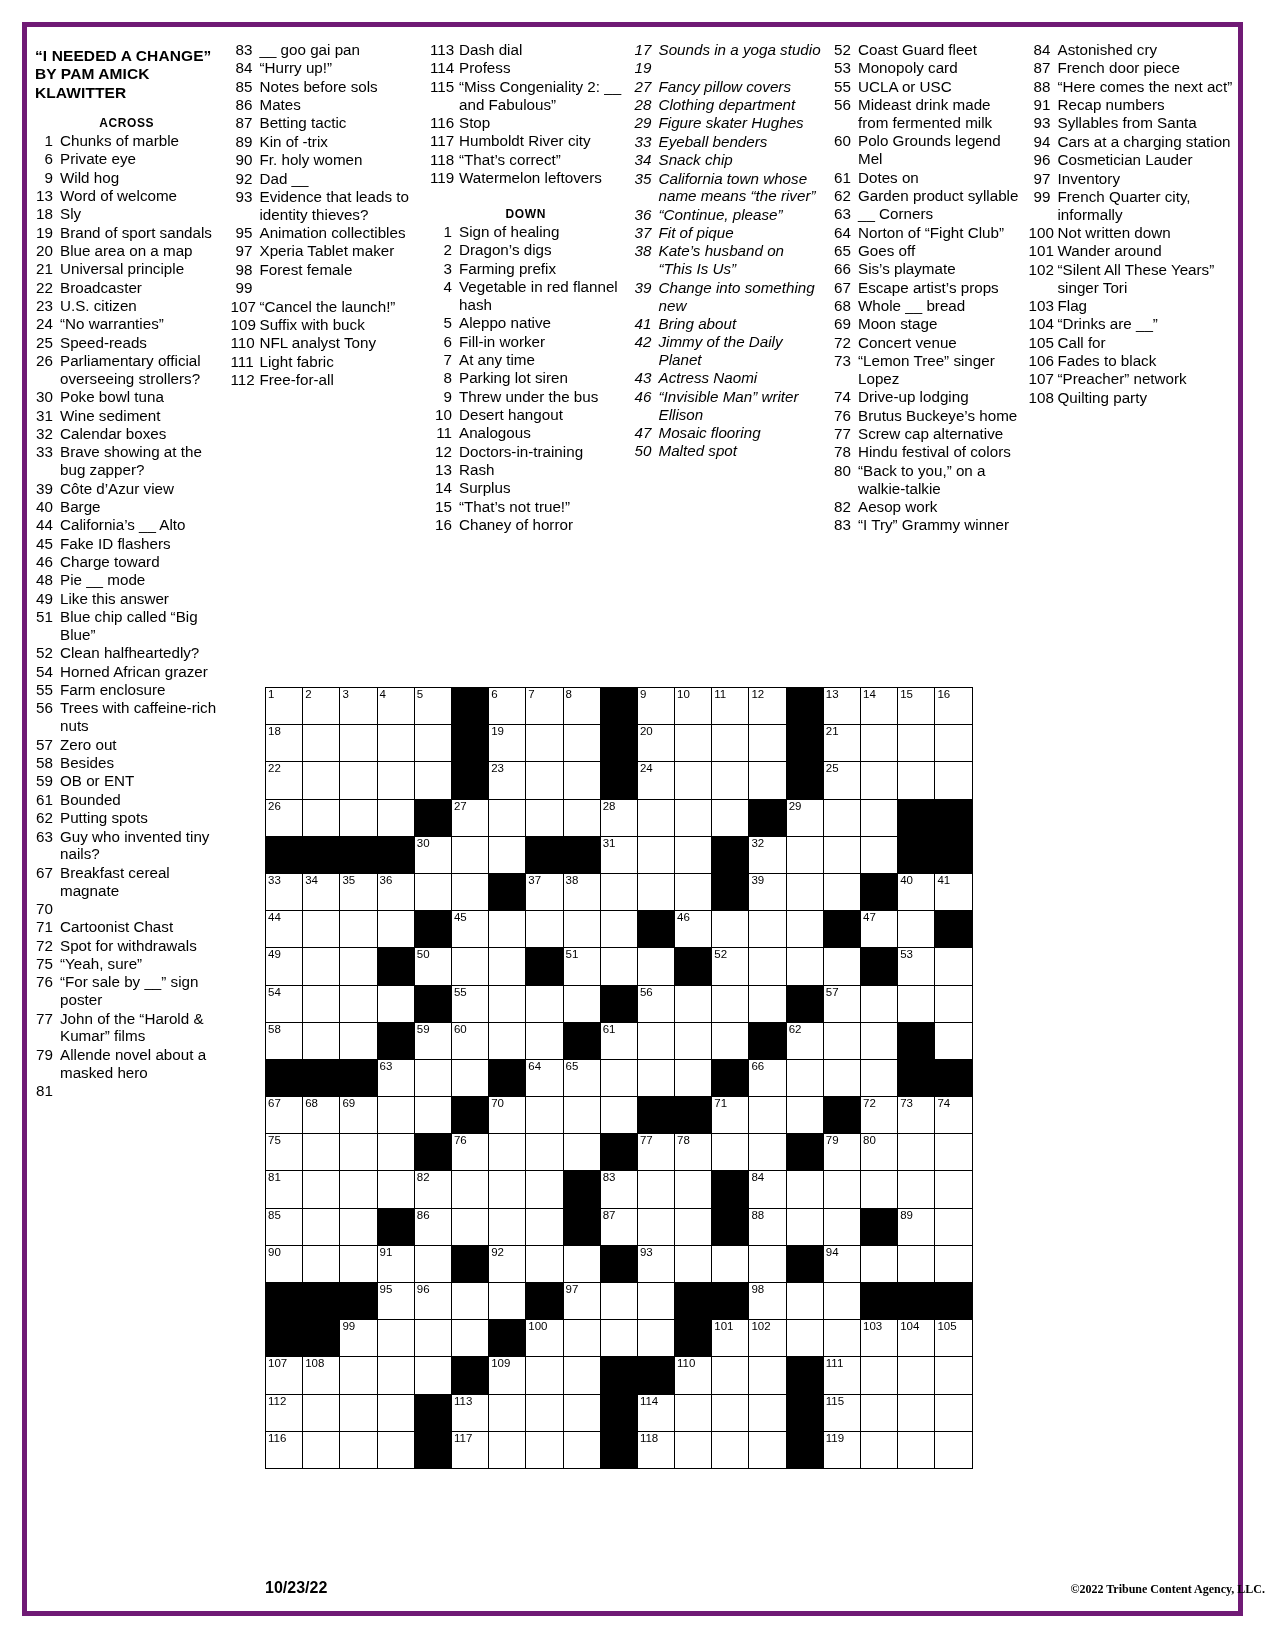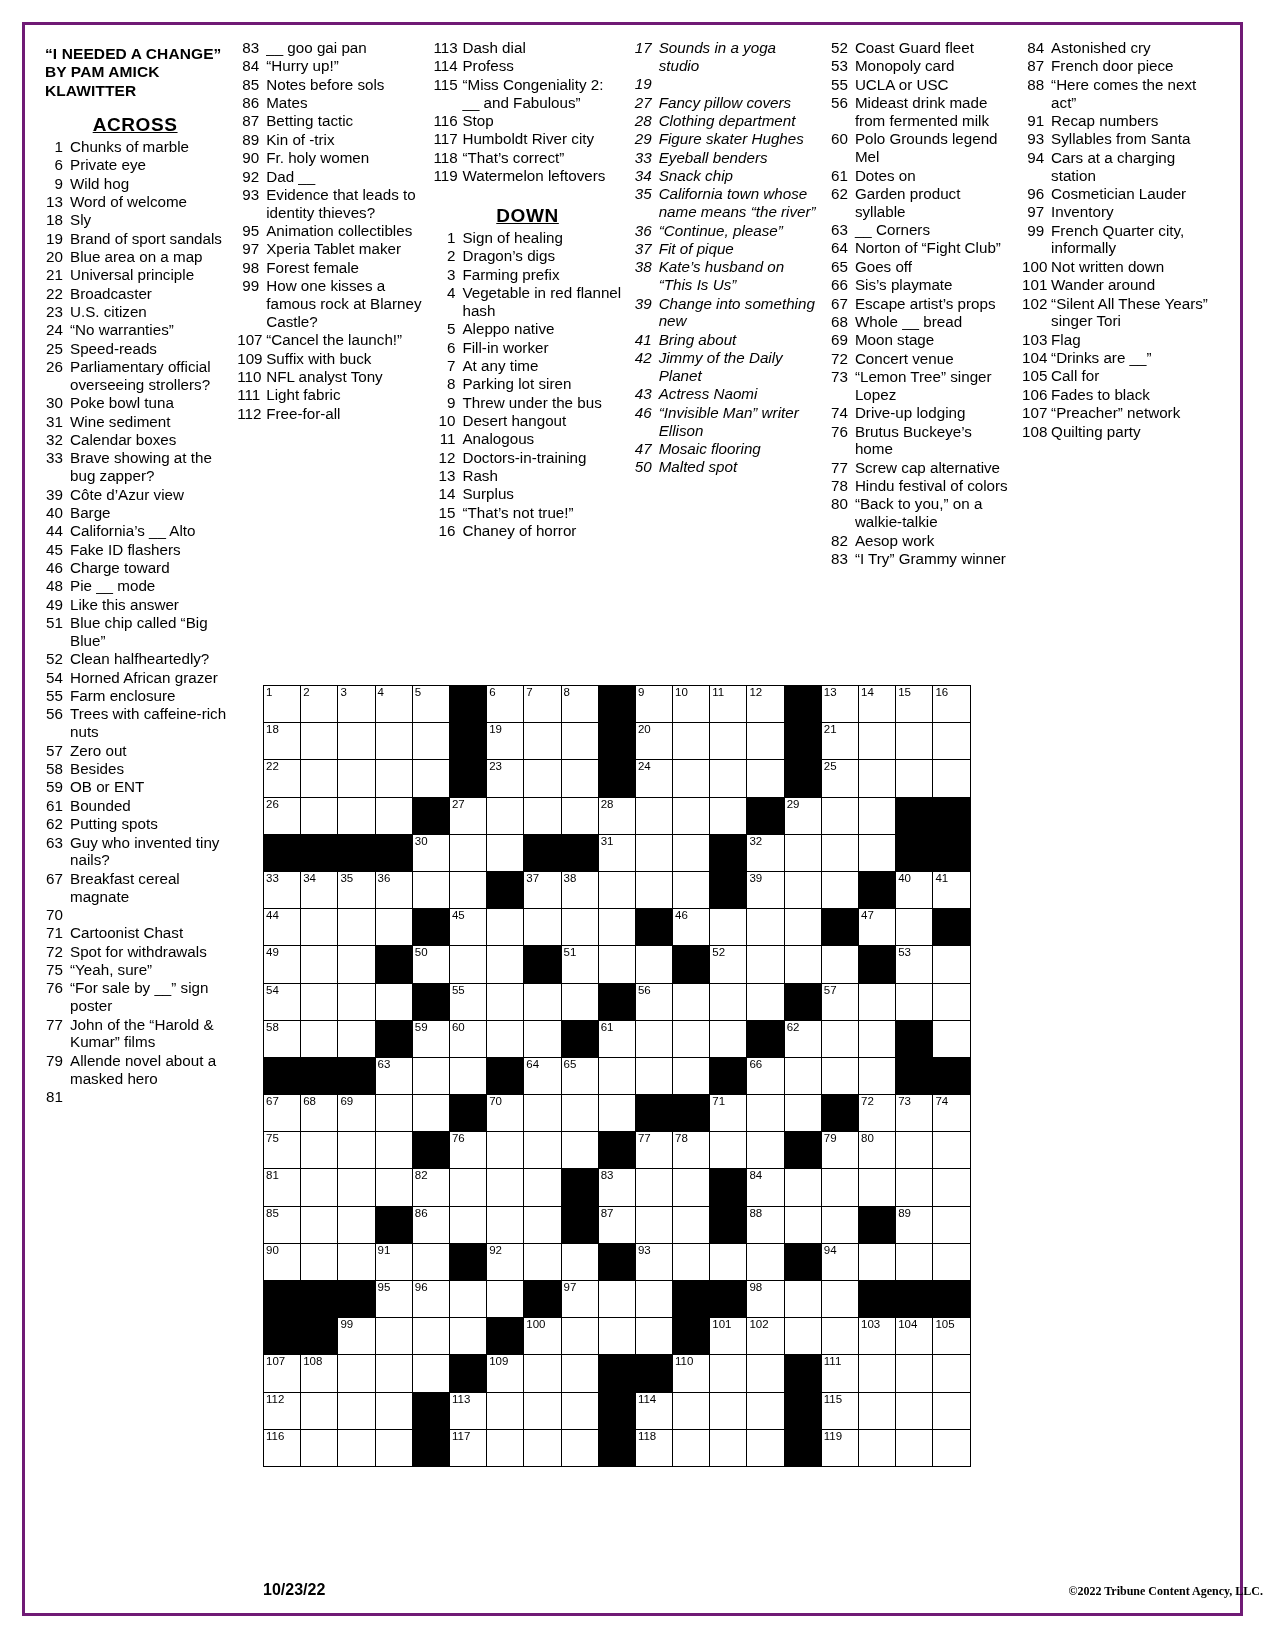--- a/index.html
+++ b/index.html
@@ -1,30 +1,30 @@
 <!DOCTYPE html>
 <html><head>
 <meta charset="utf-8">
 <style>
   html,body{margin:0;padding:0;background:#ffffff;}
   body{width:1265px;height:1638px;font-family:"Liberation Sans",sans-serif;color:#000;}
   #page{position:relative;width:1265px;height:1638px;box-sizing:border-box;padding:22px;}
-  #frame{position:relative;width:100%;height:100%;border:3px solid #701a75;box-sizing:border-box;padding:14px 16px;}
+  #frame{position:relative;width:100%;height:100%;border:5px solid #701a75;box-sizing:border-box;padding:14px 4px;}
 
   .clue-cols{display:flex;gap:0px;align-items:flex-start;}
   .col{width:196px;box-sizing:border-box;padding-right:8px;}
   .col.c1{width:200px;}
   .col.c2{width:200px;}
   .col.c3{width:200px;}
   .col.c4{width:200px;font-style:italic;}
   .col.c5{width:200px;}
   .col.c6{width:206px;padding-right:0;}
 
   .title{font-weight:bold;font-size:15.5px;line-height:1.18;margin:6px 0 14px 4px;letter-spacing:0.1px;}
-  .sec-head{font-weight:bold;font-size:19px;text-align:center;margin:0 0 2px 0;letter-spacing:0.6px;text-decoration:underline;}
+  .sec-head{font-weight:bold;font-size:12px;text-align:center;margin:0 0 2px 0;letter-spacing:0.6px;}
   .sec-head.down{margin-top:20px;}
 
   ul.clues{list-style:none;margin:0;padding:0;}
   ul.clues li{display:flex;font-size:15.2px;line-height:1.175;margin-bottom:0.5px;}
   ul.clues li .num{width:29px;min-width:29px;text-align:right;padding-right:7px;box-sizing:border-box;}
   ul.clues li .txt{flex:1;}
 
   
   #grid-wrap{position:absolute;left:238px;top:660px;}
   table.grid{border-collapse:collapse;}
@@ -273,21 +273,20 @@
             <li>
               <span class="num">97</span>
               <span class="txt">Xperia Tablet maker</span>
             </li>
             <li>
               <span class="num">98</span>
               <span class="txt">Forest female</span>
             </li>
             <li>
               <span class="num">99</span>
-              <span class="txt">How one kisses a famous rock at Blarney Castle?</span>
             </li>
             <li>
               <span class="num">107</span>
               <span class="txt">“Cancel the launch!”</span>
             </li>
             <li>
               <span class="num">109</span>
               <span class="txt">Suffix with buck</span>
             </li>
             <li>

